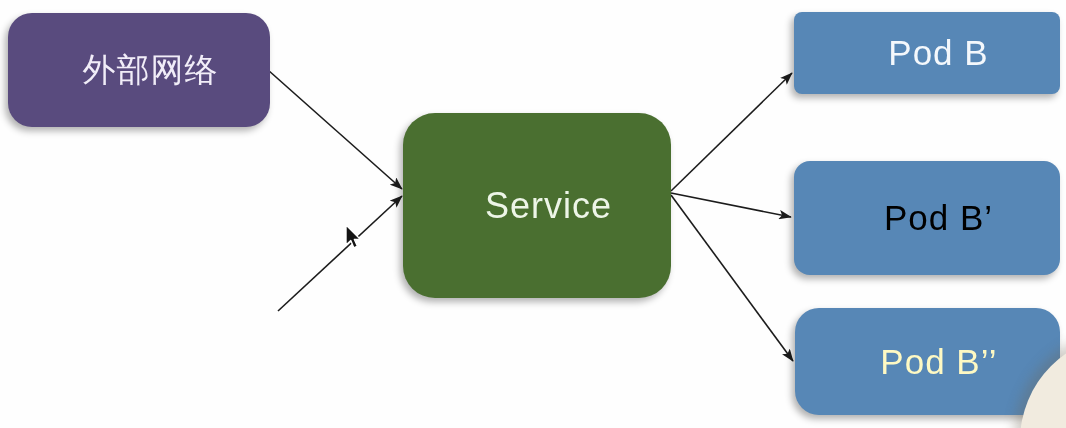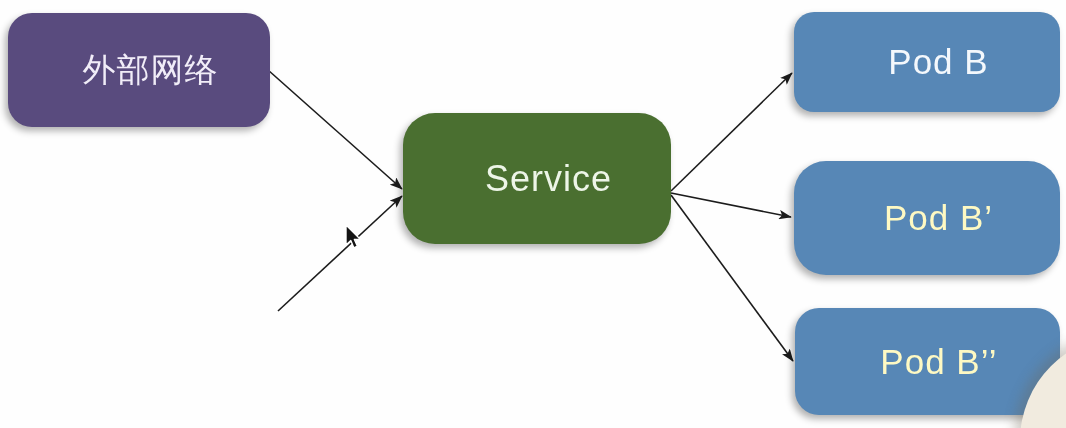--- a/index.html
+++ b/index.html
@@ -61,27 +61,27 @@
   <line x1="268" y1="70" x2="402" y2="189" stroke="#1c1c1c" stroke-width="1.6" marker-end="url(#arrowhead)"></line>
       <line x1="278" y1="311" x2="402" y2="196" stroke="#1c1c1c" stroke-width="1.6" marker-end="url(#arrowhead)"></line>
       <line x1="671" y1="191" x2="792" y2="73" stroke="#1c1c1c" stroke-width="1.6" marker-end="url(#arrowhead)"></line>
       <line x1="671" y1="193" x2="791" y2="217" stroke="#1c1c1c" stroke-width="1.6" marker-end="url(#arrowhead)"></line>
       <line x1="671" y1="195" x2="793" y2="361" stroke="#1c1c1c" stroke-width="1.6" marker-end="url(#arrowhead)"></line>
     </svg>
 
   <div class="node" style="left: 8px; top: 13px; width: 262px; height: 114px; background: rgb(89, 75, 126); color: rgb(241, 237, 248); border-radius: 24px; font-size: 33px;">
       <span class="label">外部网络</span>
     </div>
-    <div class="node" style="left: 403px; top: 113px; width: 268px; height: 131px; background: rgb(74, 111, 48); color: rgb(237, 245, 231); border-radius: 32px; font-size: 36px;">
+    <div class="node" style="left: 403px; top: 113px; width: 268px; height: 185px; background: rgb(74, 111, 48); color: rgb(237, 245, 231); border-radius: 32px; font-size: 36px;">
       <span class="label">Service</span>
     </div>
-    <div class="node" style="left: 794px; top: 12px; width: 266px; height: 100px; background: rgb(87, 135, 182); color: rgb(244, 248, 252); border-radius: 20px; font-size: 35px;">
+    <div class="node" style="left: 794px; top: 12px; width: 266px; height: 82px; background: rgb(87, 135, 182); color: rgb(244, 248, 252); border-radius: 8px; font-size: 35px;">
       <span class="label">Pod B</span>
     </div>
-    <div class="node" style="left: 794px; top: 161px; width: 266px; height: 114px; background: rgb(87, 135, 182); color: #fef9c3; border-radius: 32px; font-size: 35px;">
+    <div class="node" style="left: 794px; top: 161px; width: 266px; height: 114px; background: rgb(87, 135, 182); color: #000000; border-radius: 16px; font-size: 35px;">
       <span class="label">Pod B’</span>
     </div>
     <div class="node" style="left: 795px; top: 308px; width: 265px; height: 107px; background: rgb(87, 135, 182); color: #fef9c3; border-radius: 24px; font-size: 35px;">
       <span class="label">Pod B’’</span>
     </div>
     <div id="corner-circle" style="background: rgb(241, 235, 223);"></div>
 
   <svg id="cursor" viewBox="0 0 22 30" xmlns="http://www.w3.org/2000/svg" style="left: 344px; top: 224px;">
     <path d="M2,1 L2,21 L6.8,16.6 L9.8,23.8 L13.4,22.2 L10.4,15.4 L16.5,15.4 Z" fill="#141414" stroke="#ffffff" stroke-width="1.4" stroke-linejoin="round"></path>
   </svg>

